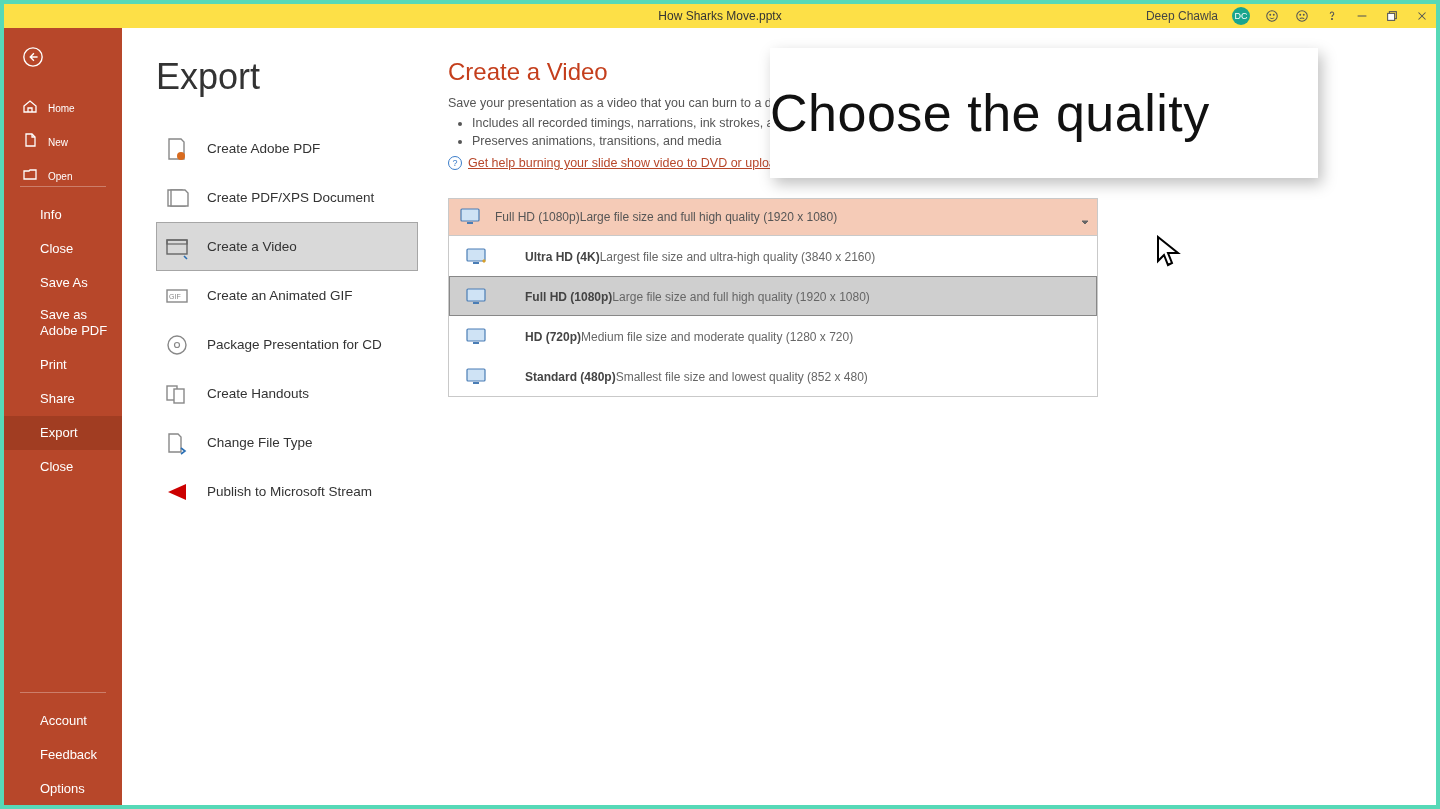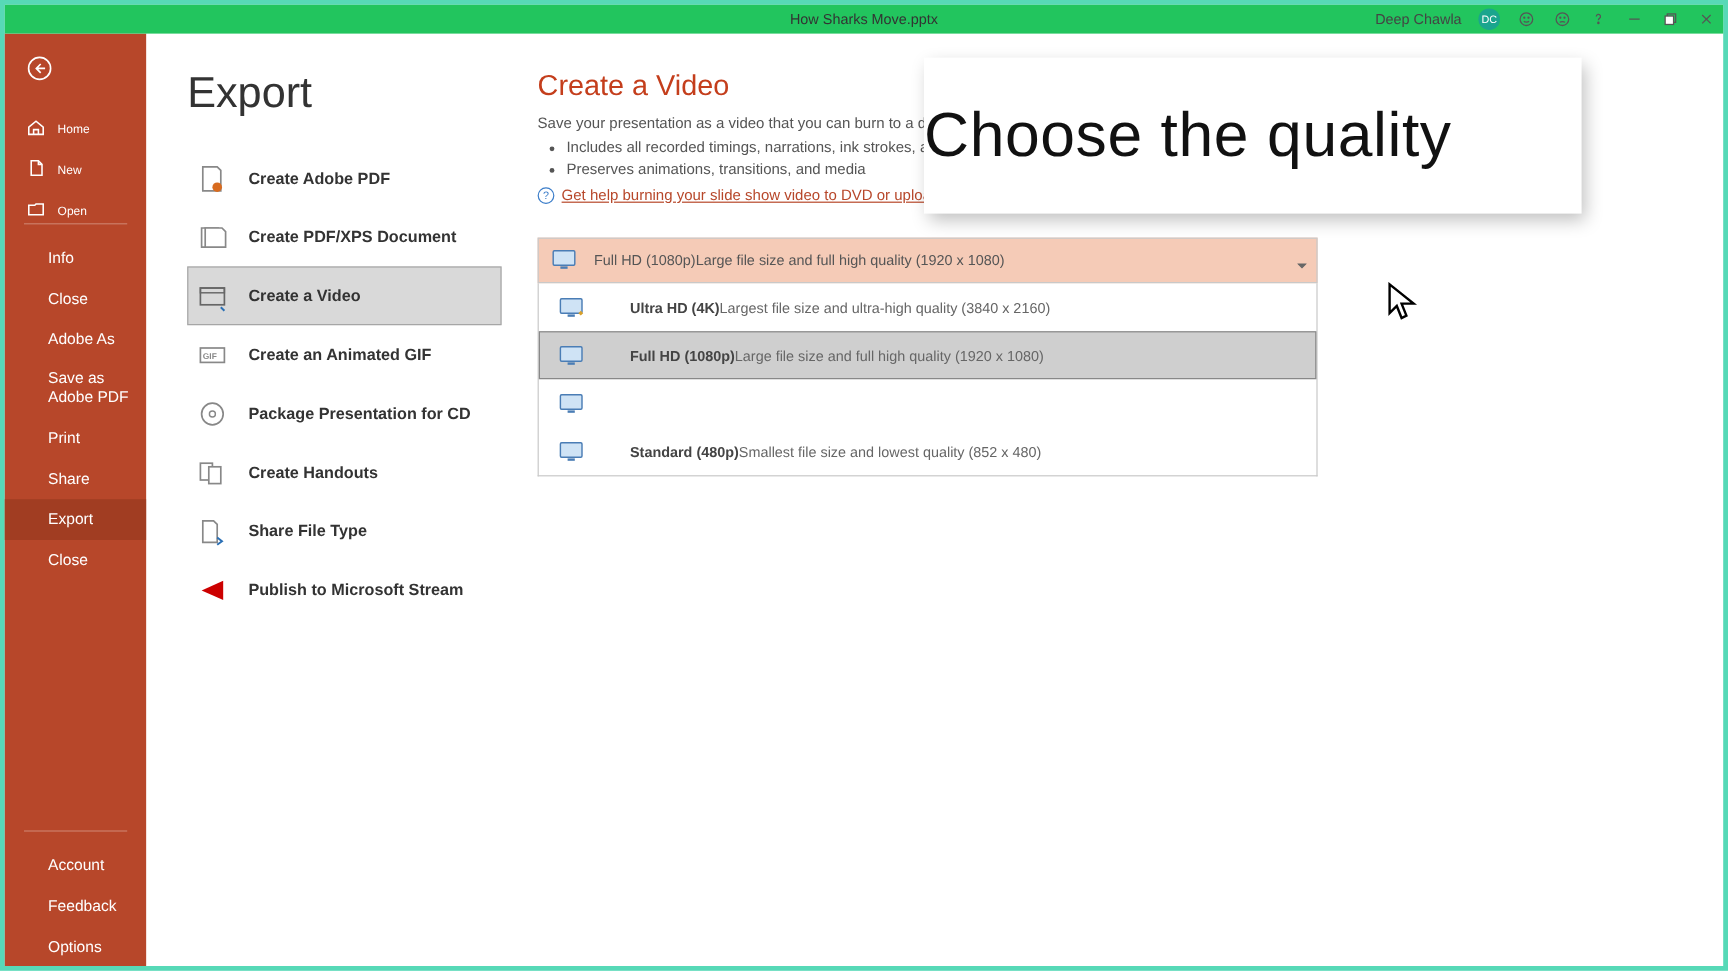--- a/index.html
+++ b/index.html
@@ -1,19 +1,19 @@
 <!DOCTYPE html>
 <html><head>
 <meta charset="utf-8">
 <style>
 * { box-sizing: border-box; margin: 0; padding: 0; font-family: "Segoe UI", Arial, sans-serif; }
 html, body { width: 100%; height: 100%; }
 body { background: #57d9b7; padding: 4px; }
 .window { width: 100%; height: 100%; background: #fff; display: flex; flex-direction: column; position: relative; }
-.titlebar { height: 24px; display: flex; align-items: center; position: relative; background: #22c55e; font-size: 12px; color: #333; }
+.titlebar { height: 24px; display: flex; align-items: center; position: relative; background: #fde047; font-size: 12px; color: #333; }
 .titlebar-title { position: absolute; left: 50%; transform: translateX(-50%); }
 .titlebar-right { position: absolute; right: 6px; display: flex; align-items: center; gap: 14px; }
 .user-name { font-size: 12px; color: #444; }
 .avatar { width: 18px; height: 18px; border-radius: 50%; background: #1aa58e; color: #fff; font-size: 9px; display: flex; align-items: center; justify-content: center; }
 .title-icon { width: 16px; height: 16px; display: flex; align-items: center; justify-content: center; cursor: pointer; color: #555; }
 .title-icon svg { width: 14px; height: 14px; stroke: currentColor; fill: none; stroke-width: 1.2; }
 
 .body { flex: 1; display: flex; min-height: 0; }
 
 
@@ -27,21 +27,21 @@
 .side-sub { height: 34px; display: flex; align-items: center; padding-left: 36px; font-size: 13px; cursor: pointer; }
 .side-sub.multiline { height: auto; padding-top: 8px; padding-bottom: 8px; line-height: 1.25; padding-right: 10px; }
 .side-sub.selected { background: #a13d22; }
 .side-spacer { flex: 1; }
 .side-bottom-sep { height: 1px; background: rgba(255,255,255,0.3); margin: 0 16px 10px 16px; }
 
 
 .export-col { width: 296px; padding: 28px 0 0 34px; background: #fff; }
 .export-title { font-size: 36px; font-weight: 300; color: #333; margin-bottom: 26px; }
 .export-list { display: flex; flex-direction: column; }
-.export-item { width: 262px; height: 49px; display: flex; align-items: center; gap: 16px; padding-left: 6px; cursor: pointer; border: 1px solid transparent; font-weight: bold; }
+.export-item { width: 262px; height: 49px; display: flex; align-items: center; gap: 16px; padding-left: 6px; cursor: pointer; border: 1px solid transparent; }
 .export-item.selected { background: #d9d9d9; border: 1px solid #a6a6a6; }
 .export-item .eicon { width: 28px; height: 28px; display: flex; align-items: center; justify-content: center; color: #7a7a7a; }
 .export-item .elabel { font-size: 13.5px; color: #333; }
 .eicon svg { width: 26px; height: 26px; }
 
 
 .main { flex: 1; padding: 30px 30px 0 30px; position: relative; }
 .section-title { font-size: 24px; color: #c43e1c; font-weight: 400; margin-bottom: 10px; }
 .section-sub { font-size: 12.5px; color: #555; margin-bottom: 6px; }
 .bullets { padding-left: 24px; margin-bottom: 8px; }
@@ -162,21 +162,21 @@
         <span>Open</span>
       </div>
       <div class="side-sep"></div>
       <div class="side-sub">
           <span>Info</span>
         </div>
       <div class="side-sub">
           <span>Close</span>
         </div>
       <div class="side-sub">
-          <span>Adobe As</span>
+          <span>Save As</span>
         </div>
       <div class="side-sub multiline">
           <span>Save as Adobe PDF</span>
         </div>
       <div class="side-sub">
           <span>Print</span>
         </div>
       <div class="side-sub">
           <span>Share</span>
         </div>
@@ -257,21 +257,21 @@
             </span>
           <span class="elabel">Create Handouts</span>
         </div>
         <div class="export-item">
           <span class="eicon">
               <svg viewBox="0 0 26 26">
                 <path d="M5 4h9l3 3v15H5z" fill="none" stroke="#888" stroke-width="1.4"></path>
                 <path d="M17 18l4 3-4 3" fill="none" stroke="#2a6fb5" stroke-width="1.6"></path>
               </svg>
             </span>
-          <span class="elabel">Share File Type</span>
+          <span class="elabel">Change File Type</span>
         </div>
         <div class="export-item">
           <span class="eicon">
               <svg viewBox="0 0 26 26">
                 <path d="M4 13l18-8v16z" fill="#c00"></path>
               </svg>
             </span>
           <span class="elabel">Publish to Microsoft Stream</span>
         </div>
       </div>
@@ -331,20 +331,24 @@
               <span class="t2">Large file size and full high quality (1920 x 1080)</span>
             </span>
           </div>
           <div class="dd-item">
             <span class="dd-icon">
                 <svg viewBox="0 0 24 24">
                   <rect x="3" y="4" width="18" height="12" rx="1" fill="#cfe3f5" stroke="#4a7db5" stroke-width="1.2"></rect>
                   <rect x="9" y="17" width="6" height="2" fill="#4a7db5"></rect>
                 </svg>
               </span>
+            <span class="dd-text">
+              <span class="t1">HD (720p)</span>
+              <span class="t2">Medium file size and moderate quality (1280 x 720)</span>
+            </span>
           </div>
           <div class="dd-item">
             <span class="dd-icon">
                 <svg viewBox="0 0 24 24">
                   <rect x="3" y="4" width="18" height="12" rx="1" fill="#cfe3f5" stroke="#4a7db5" stroke-width="1.2"></rect>
                   <rect x="9" y="17" width="6" height="2" fill="#4a7db5"></rect>
                 </svg>
               </span>
             <span class="dd-text">
               <span class="t1">Standard (480p)</span>

